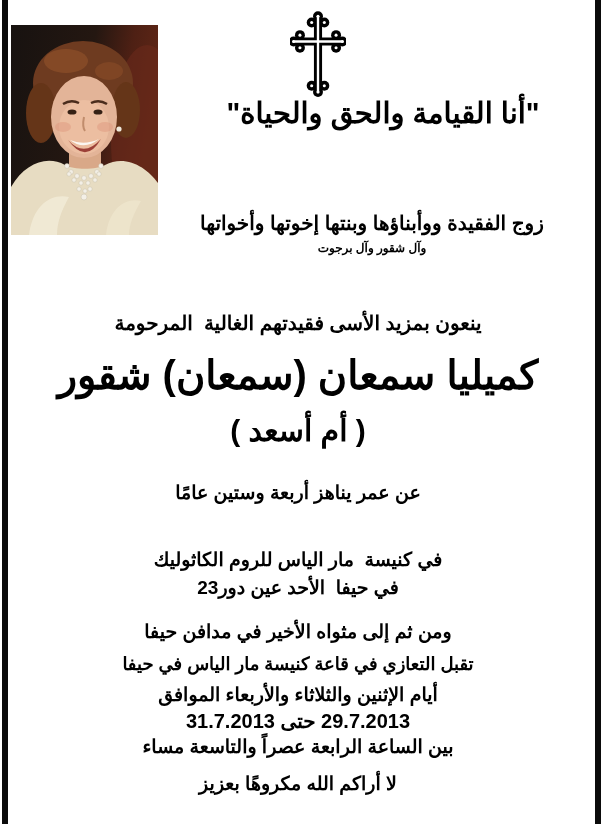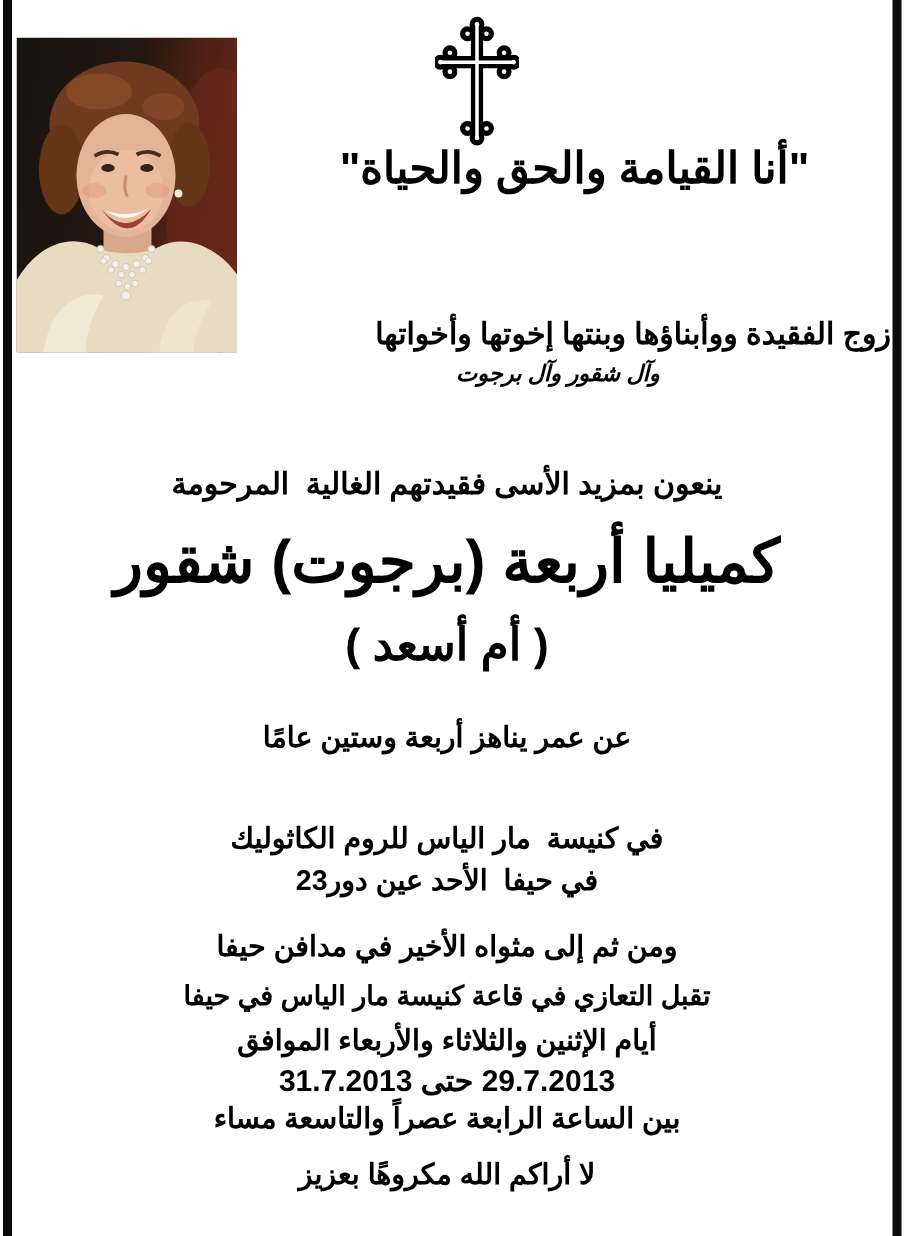--- a/index.html
+++ b/index.html
@@ -12,22 +12,22 @@
   .sidebar.left{left:2px;}
   .sidebar.right{left:595px;}
   .photo{position:absolute;left:11px;top:25px;width:147px;height:210px;}
   .photo svg{display:block;width:100%;height:100%;}
   .cross{position:absolute;left:290px;top:10px;width:56px;height:90px;}
   .cross svg{display:block;width:100%;height:100%;}
   .txt{position:absolute;direction:rtl;text-align:center;white-space:pre-wrap;line-height:1.25;}
   .head{left:170px;right:8px;}
   .wide{left:4px;right:12px;}
   .quote{top:95px;font-size:29px;}
-  .m0{top:211px;left:150px;right:10px;font-size:20px;text-align:right;}
-  .m1{top:241px;left:150px;right:10px;font-size:15px;font-style:italic;}
+  .m0{top:211px;left:150px;right:10px;font-size:20px;}
+  .m1{top:241px;left:150px;right:10px;font-size:12px;}
   .m2{top:270px;left:150px;right:10px;font-size:20px;}
   .intro{top:311px;font-size:20px;}
   .name{top:350px;font-size:40px;}
   .kunya{top:412px;font-size:30px;}
   .age{top:481px;font-size:19px;}
   .f0{top:519px;font-size:19px;}
   .f1{top:548px;font-size:19px;}
   .f2{top:576px;font-size:19px;}
   .f3{top:620px;font-size:19px;}
   .c0{top:653px;font-size:18px;}
@@ -149,21 +149,21 @@
       </g>
     </svg>
   </div>
 
   <div class="txt head quote">"أنا القيامة والحق والحياة"</div>
 
   <div class="txt m0">زوج الفقيدة ووأبناؤها وبنتها إخوتها وأخواتها</div>
   <div class="txt m1">وآل شقور وآل برجوت</div>
 
   <div class="txt wide intro">ينعون بمزيد الأسى فقيدتهم الغالية  المرحومة</div>
-  <div class="txt wide name">كميليا أربعة (برجوت) شقور</div>
+  <div class="txt wide name">كميليا سمعان (سمعان) شقور</div>
   <div class="txt wide kunya">( أم أسعد )</div>
   <div class="txt wide age">عن عمر يناهز أربعة وستين عامًا</div>
 
   <div class="txt wide f1">في كنيسة  مار الياس للروم الكاثوليك</div>
   <div class="txt wide f2">في حيفا  الأحد عين دور23</div>
   <div class="txt wide f3">ومن ثم إلى مثواه الأخير في مدافن حيفا</div>
 
   <div class="txt wide c0">تقبل التعازي في قاعة كنيسة مار الياس في حيفا</div>
   <div class="txt wide c1">أيام الإثنين والثلاثاء والأربعاء الموافق</div>
   <div class="txt wide c2">29.7.2013 حتى 31.7.2013</div>

